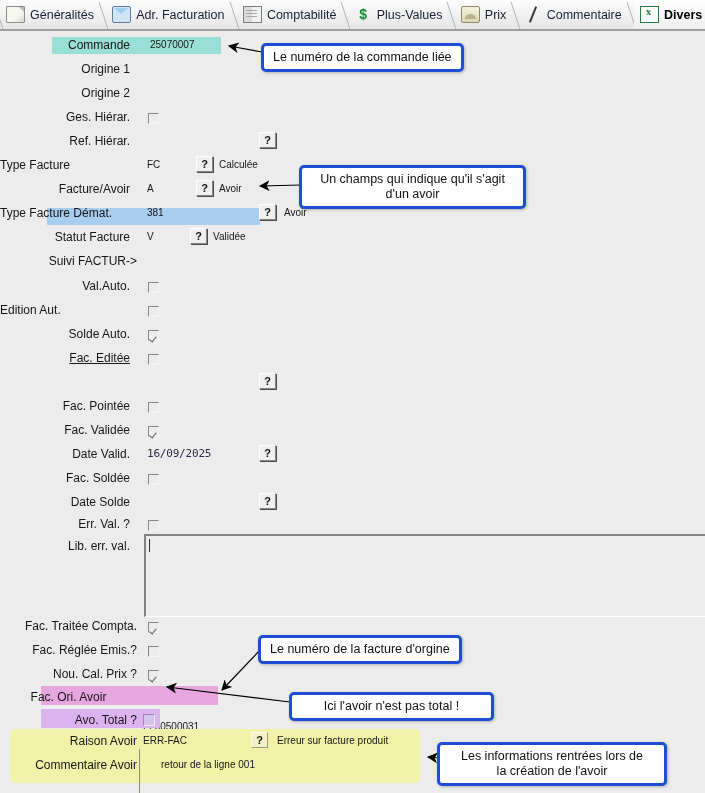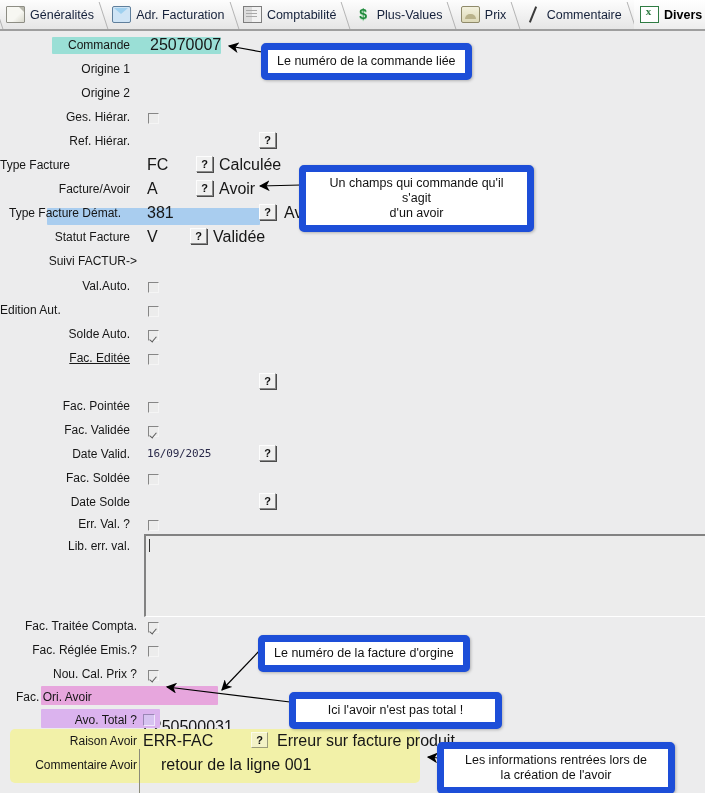--- a/index.html
+++ b/index.html
@@ -71,21 +71,21 @@
   .ic-xls{background:#ffffff;border:1px solid #2f7c43;}
   .ic-xls:after{content:"x";position:absolute;left:0;top:-2px;width:15px;text-align:center;color:#2f7c43;font-size:11px;font-weight:bold;font-family:"Liberation Serif",serif;}
 
   
   #form{position:absolute;left:0;top:31px;width:705px;height:762px;}
   .row{position:absolute;height:18px;display:flex;align-items:center;}
   .lbl{
     text-align:right;white-space:nowrap;font-size:12px;color:#161616;
     line-height:16px;
   }
-  .val{white-space:nowrap;font-size:16px;color:#161616;line-height:16px;}
+  .val{white-space:nowrap;font-size:10px;color:#161616;line-height:16px;}
   .val.date{font-family:"DejaVu Sans Mono",monospace;font-size:11px;letter-spacing:-.2px;color:#2a2a4a;}
 
   
   .band{position:absolute;border-radius:1px;}
   .band.teal{background:#9adfd6;}
   .band.blue{background:#a9cdef;}
   .band.pink{background:#e7a6dd;}
   .band.lav{background:#dbb3ee;}
   .band.yellow{background:#f2f1a8;border-radius:5px;}
 
@@ -117,21 +117,21 @@
   
   .sunken{
     box-sizing:border-box;background:#ececec;
     border-left:2px solid #828282;border-top:2px solid #828282;
     border-right:1px solid #ffffff;border-bottom:1px solid #ffffff;
   }
   .caret{position:absolute;width:1px;background:#333;}
 
   
   .callout{
-    position:absolute;background:#fff;border:7px solid #1d4ed8;border-radius:5px;
+    position:absolute;background:#fff;border:3px solid #1d4ed8;border-radius:5px;
     box-shadow:1px 1px 3px rgba(0,0,0,.25);
     font-size:12.5px;color:#111;line-height:15px;
     padding:4px 9px;text-align:center;white-space:pre-line;
   }
   svg.arrows{position:absolute;left:0;top:0;width:705px;height:793px;pointer-events:none;}
 </style>
 </head>
 <body>
 
 <div id="tabstrip">
@@ -231,21 +231,21 @@
   <div class="row" style="left:147px;top:149px;">
     <span class="val">A</span>
   </div>
   <div class="row" style="left:196px;top:148px;">
     <span class="qbtn">?</span>
   </div>
   <div class="row" style="left:219px;top:149px;">
     <span class="val">Avoir</span>
   </div>
 
-  <div class="row" style="left:0px;top:173px;width:130px;justify-content:center;">
+  <div class="row" style="left:0px;top:173px;width:130px;justify-content:flex-start;">
     <span class="lbl">Type Facture Démat.</span>
   </div>
   <div class="row" style="left:147px;top:173px;">
     <span class="val">381</span>
   </div>
   <div class="row" style="left:259px;top:172px;">
     <span class="qbtn">?</span>
   </div>
   <div class="row" style="left:284px;top:173px;">
     <span class="val">Avoir</span>
@@ -374,21 +374,21 @@
   </div>
 
   <div class="row" style="left:0px;top:634px;width:137px;justify-content:flex-end;">
     <span class="lbl">Nou. Cal. Prix ?</span>
   </div>
   <div class="row" style="left:148px;top:635px;">
     <span class="cb checked"></span>
   </div>
 
   <div class="band pink" style="left:41px;top:655px;width:177px;height:19px;"></div>
-  <div class="row" style="left:16px;top:657px;width:137px;justify-content:flex-start;">
+  <div class="row" style="left:0px;top:657px;width:137px;justify-content:center;">
     <span class="lbl">Fac. Ori. Avoir</span>
   </div>
   <div class="row" style="left:143px;top:657px;margin-top:30px;">
     <span class="val">F250500031</span>
   </div>
 
   <div class="band lav" style="left:41px;top:678px;width:119px;height:19px;"></div>
   <div class="row" style="left:0px;top:680px;width:137px;justify-content:flex-end;">
     <span class="lbl">Avo. Total ?</span>
   </div>
@@ -427,18 +427,18 @@
     </marker>
   </defs>
   <path d="M262,52 L229,46" stroke="#000" stroke-width="1.2" fill="none" marker-end="url(#ah)"></path>
   <path d="M301,185 L260,186" stroke="#000" stroke-width="1.2" fill="none" marker-end="url(#ah)"></path>
   <path d="M261,649 L222,690" stroke="#000" stroke-width="1.2" fill="none" marker-end="url(#ah)"></path>
   <path d="M290,702 L167,687" stroke="#000" stroke-width="1.2" fill="none" marker-end="url(#ah)"></path>
   <path d="M470,761 L428,757" stroke="#000" stroke-width="1.2" fill="none" marker-end="url(#ah)"></path>
 </svg>
 
 <div class="callout" style="left:261px;top:43px;">Le numéro de la commande liée</div>
-<div class="callout" style="left:299px;top:165px;width:203px;">Un champs qui commande qu'il s'agit
+<div class="callout" style="left:299px;top:165px;width:203px;">Un champs qui indique qu'il s'agit
 d'un avoir</div>
 <div class="callout" style="left:258px;top:635px;">Le numéro de la facture d'orgine</div>
 <div class="callout" style="left:289px;top:692px;width:181px;">Ici l'avoir n'est pas total !</div>
 <div class="callout" style="left:437px;top:742px;width:206px;">Les informations rentrées lors de
 la création de l'avoir</div>
 
 </body></html>

